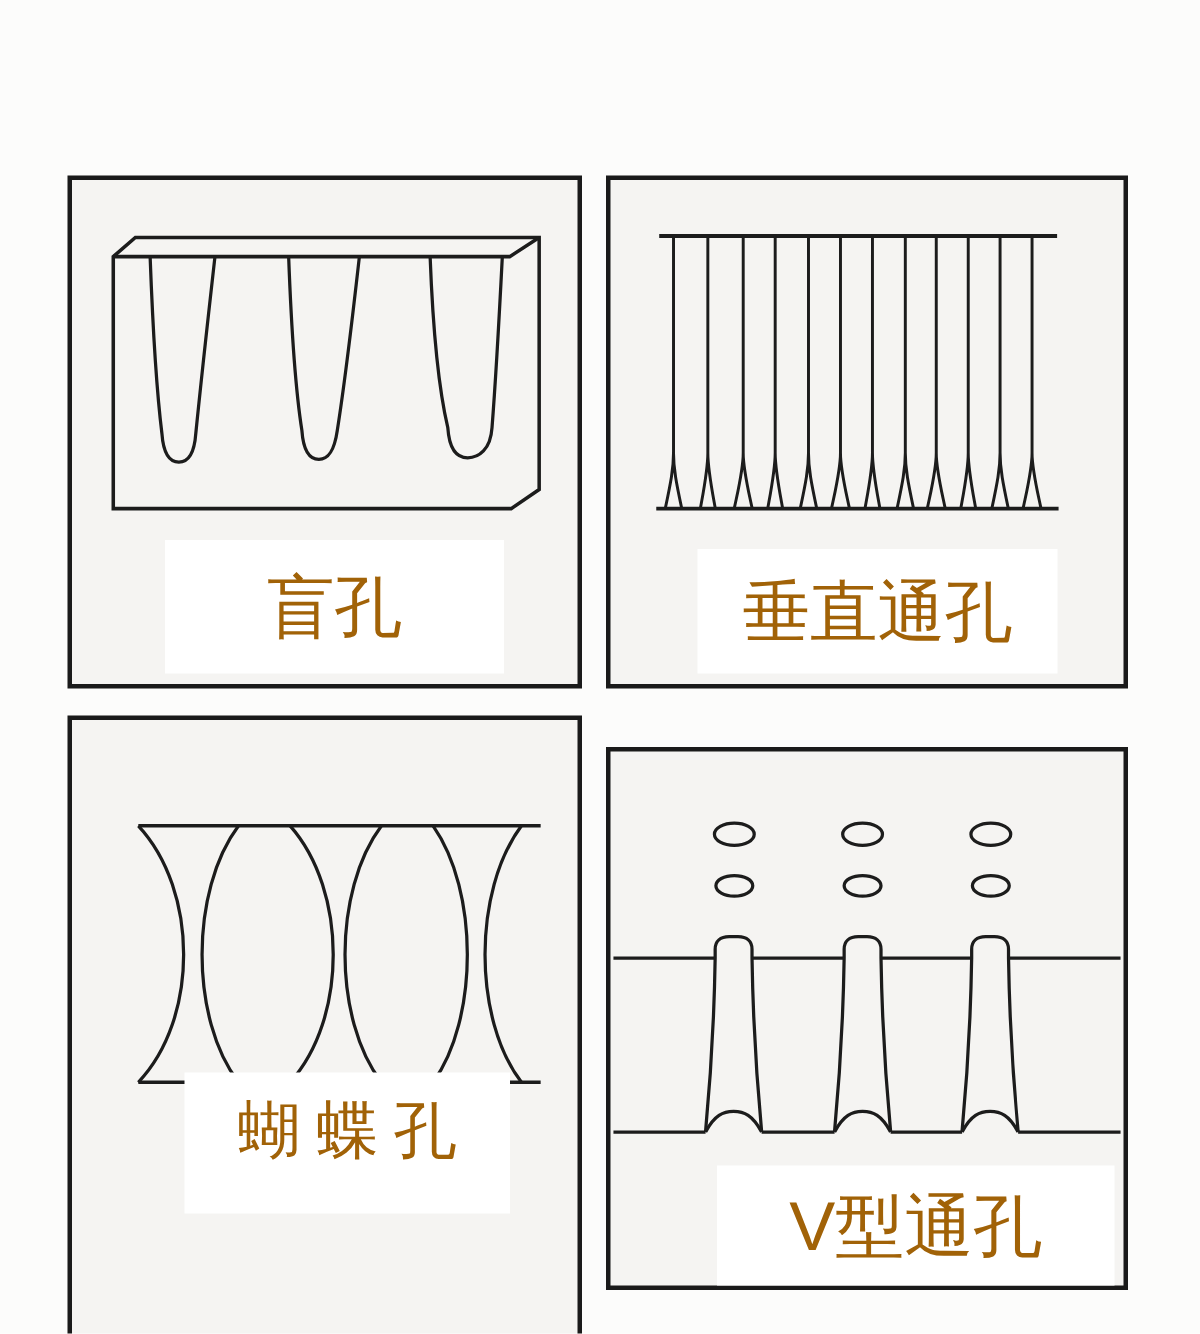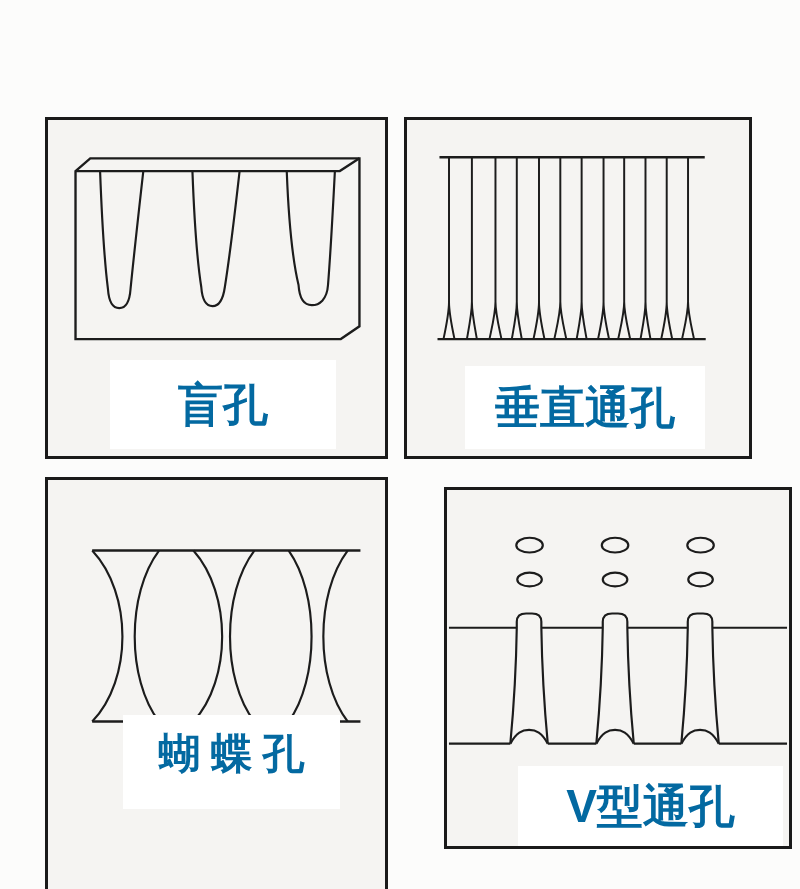--- a/index.html
+++ b/index.html
@@ -21,37 +21,37 @@
   }
   .panel{
     position:absolute;
     box-sizing:border-box;
     border:3px solid #1a1a1a;
     background:#f5f4f2;
   }
   .panel-1{left:45px;top:117px;width:343px;height:342px;}
   .panel-2{left:404px;top:117px;width:348px;height:342px;}
   .panel-3{left:45px;top:477px;width:343px;height:434px;}
-  .panel-4{left:404px;top:487px;width:348px;height:362px;margin-left:40px;}
+  .panel-4{left:404px;top:498px;width:348px;height:362px;}
   .panel svg{position:absolute;left:0;top:0;width:100%;height:100%;}
   .panel svg path, .panel svg ellipse{
     fill:none;
     stroke:#1c1c1c;
   }
   .label-box{
     position:absolute;
     background:#ffffff;
     display:flex;
     align-items:center;
     justify-content:center;
   }
   .panel-label{
     font-size:45px;
-    font-weight:700;
-    color:#0369a1;
+    font-weight:400;
+    color:#a16207;
     white-space:nowrap;
     line-height:1;
   }
   .label-box-1{left:62px;top:240px;width:226px;height:89px;}
   .label-box-2{left:58px;top:246px;width:240px;height:83px;}
   .label-box-3{left:75px;top:235px;width:217px;height:94px;align-items:flex-start;padding-top:18px;box-sizing:border-box;}
   .label-box-3 .panel-label{font-size:42px;letter-spacing:10px;margin-right:-10px;}
   .label-box-4{left:71px;top:276px;width:265px;height:80px;}
   .label-box-4 .panel-label{font-size:46px;}
 </style>

